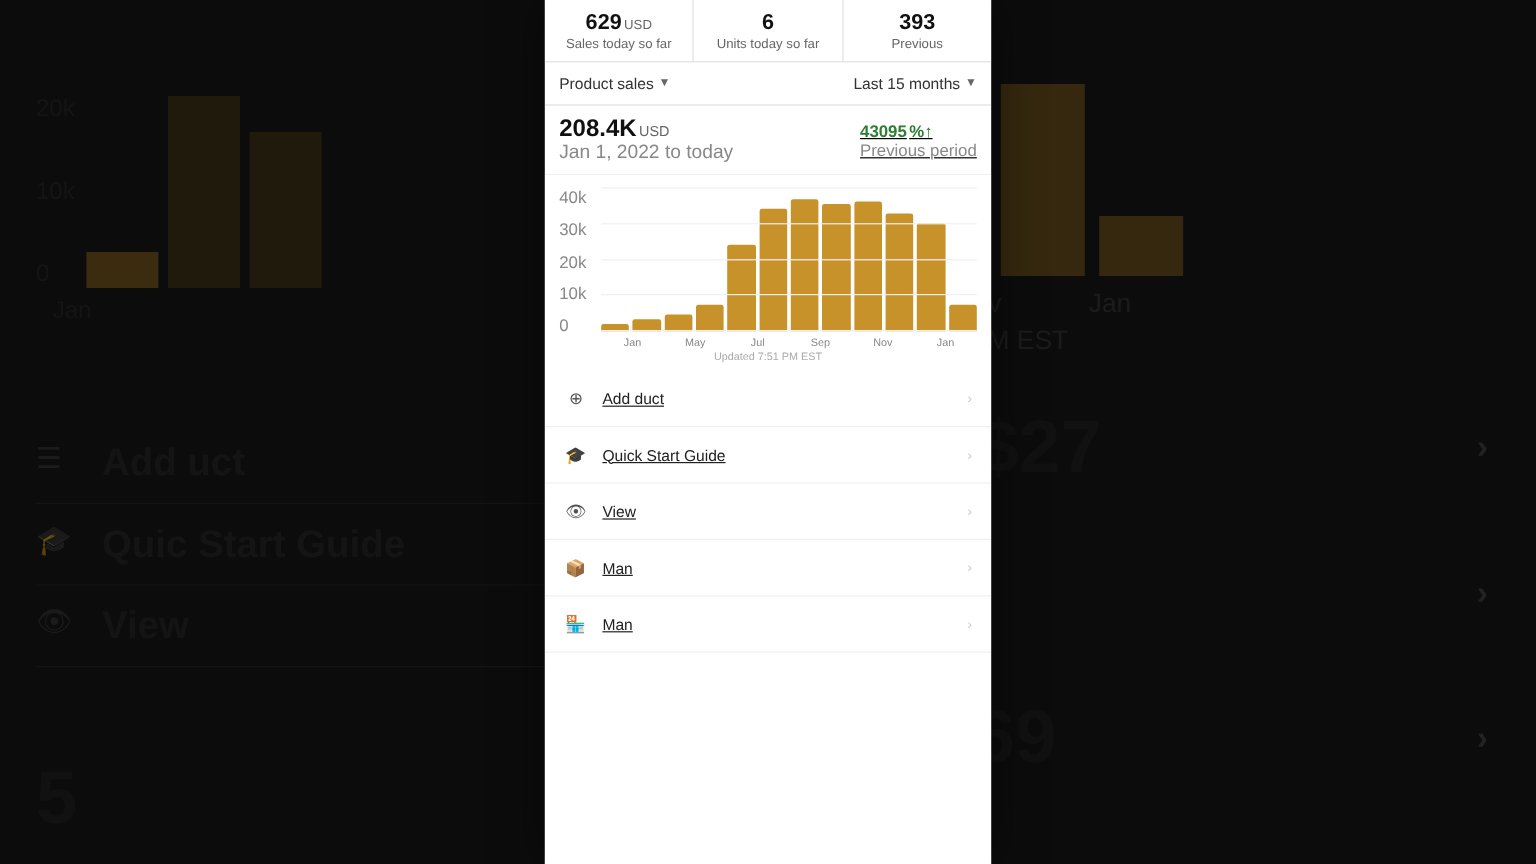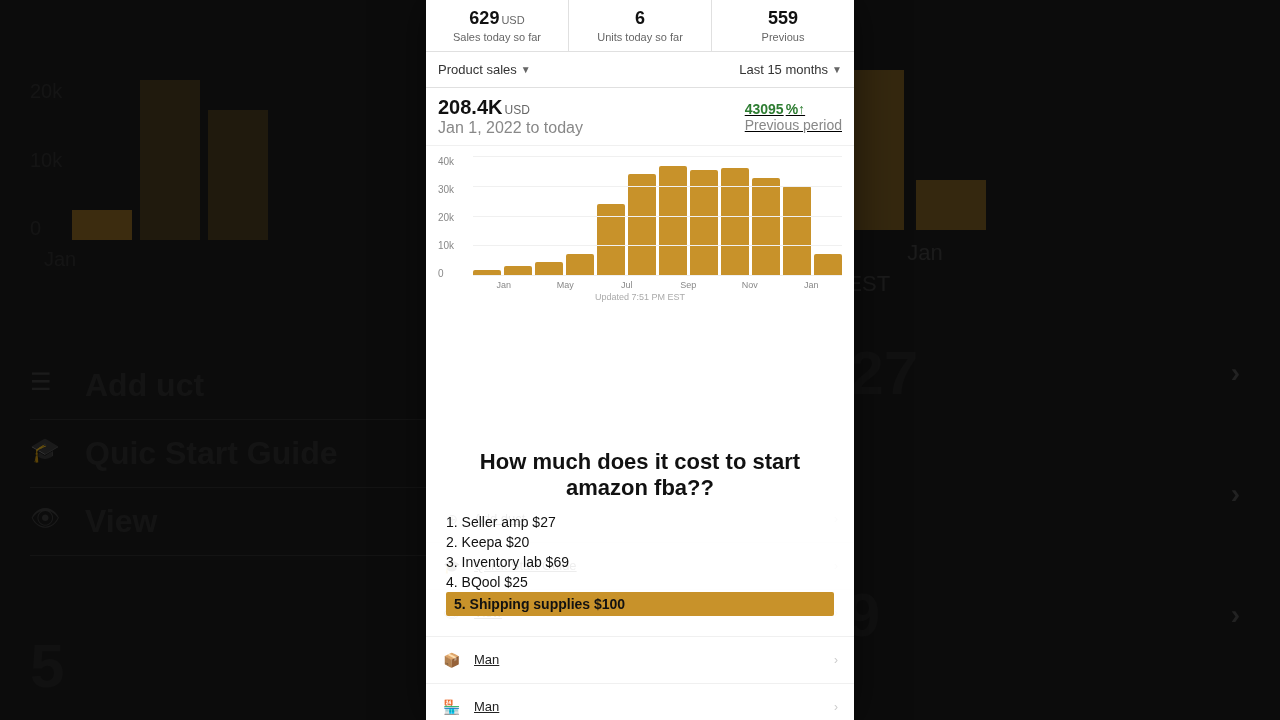--- a/index.html
+++ b/index.html
@@ -54,21 +54,21 @@
       width: 60px;
       opacity: 0.7;
     }
 
     
     .center-panel {
       position: absolute;
       left: 50%;
       transform: translateX(-50%);
       top: 0;
-      width: 428px;
+      width: 372px;
       height: 720px;
       background: white;
       box-shadow: 0 0 40px rgba(0,0,0,0.5);
       overflow: hidden;
       display: flex;
       flex-direction: column;
     }
 
     
     .stats-bar {
@@ -186,21 +186,21 @@
       position: absolute;
       left: 12px;
       top: 10px;
       bottom: 30px;
       display: flex;
       flex-direction: column;
       justify-content: space-between;
     }
 
     .y-label {
-      font-size: 10px;
+      font-size: 14px;
       color: #888;
     }
 
     .chart-inner {
       margin-left: 35px;
       position: relative;
     }
 
     .chart-grid {
       position: absolute;
@@ -499,21 +499,21 @@
       <div class="stat-value">
         <span>629</span><span class="unit">USD</span>
       </div>
       <div class="stat-label">Sales today so far</div>
     </div>
     <div class="stat-item">
       <div class="stat-value">6</div>
       <div class="stat-label">Units today so far</div>
     </div>
     <div class="stat-item">
-      <div class="stat-value">559</div>
+      <div class="stat-value">393</div>
       <div class="stat-label">Previous</div>
     </div>
   </div>
 
   <div class="filter-row">
     <div class="filter-select">
       <span>Product sales</span>
       <span class="chevron">▼</span>
     </div>
     <div class="filter-divider"></div>
@@ -574,32 +574,20 @@
       <span class="x-label">Jan</span>
       <span class="x-label">May</span>
       <span class="x-label">Jul</span>
       <span class="x-label">Sep</span>
       <span class="x-label">Nov</span>
       <span class="x-label">Jan</span>
     </div>
     <div class="updated-text">Updated 7:51 PM EST</div>
   </div>
 
-  <div style="position:relative;background:white;">
-    <div class="cost-overlay" style="position:relative;left:0;transform:none;width:100%;padding:10px 20px;">
-      <div class="cost-title">How much does it cost to start amazon fba??</div>
-      <ul class="cost-list">
-        <li>1. Seller amp $27</li>
-        <li>2. Keepa $20</li>
-        <li>3. Inventory lab $69</li>
-        <li>4. BQool $25</li>
-        <li style="background:#c8922a;padding:4px 8px;border-radius:2px;">5. Shipping supplies $100</li>
-      </ul>
-    </div>
-  </div>
 
   <div class="menu-section">
     <div class="menu-item">
       <span class="menu-icon">⊕</span>
       <span class="menu-label">Add     duct</span>
       <span class="menu-arrow">›</span>
     </div>
     <div class="menu-item">
       <span class="menu-icon">🎓</span>
       <span class="menu-label">Quick Start Guide</span>

